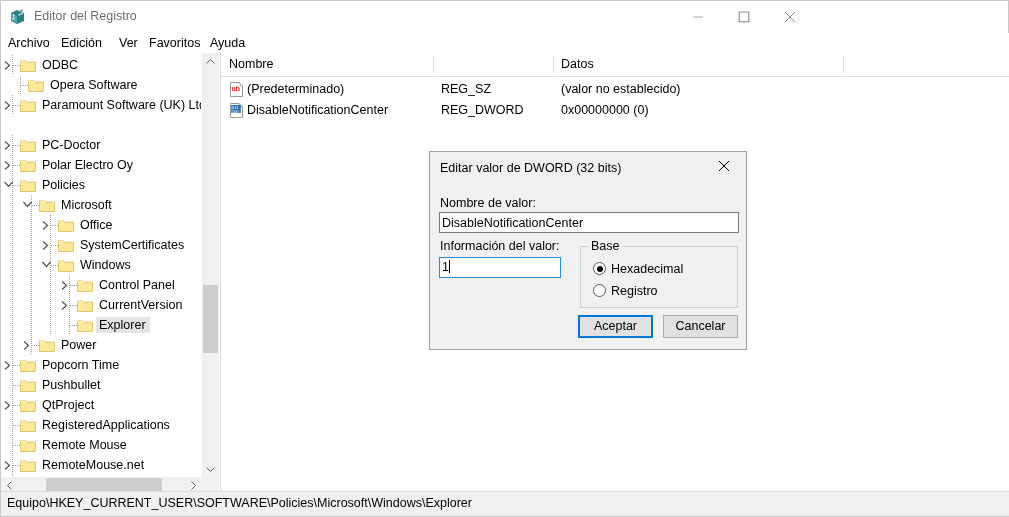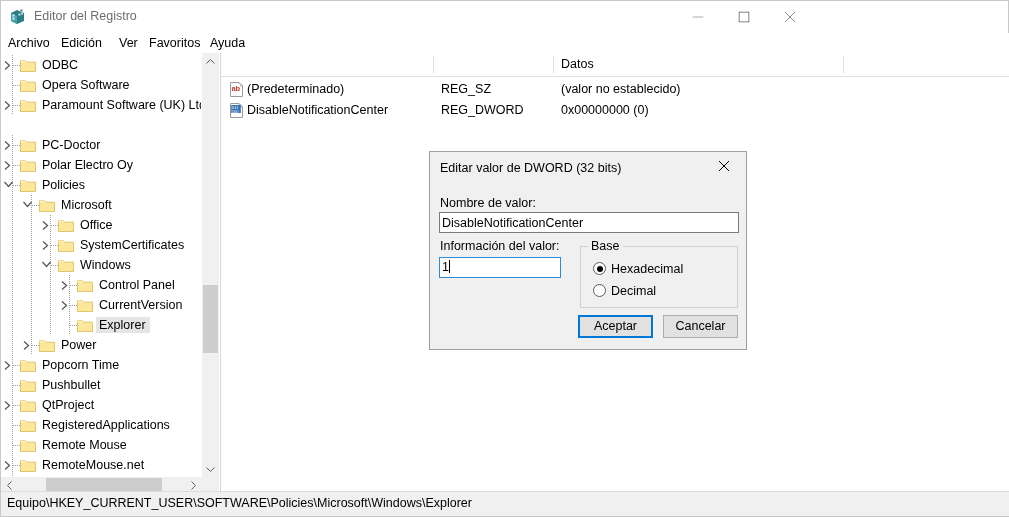--- a/index.html
+++ b/index.html
@@ -139,21 +139,21 @@
     <div class="treepane">
       <div class="treeclip" id="tree-clip">
           <div class="tnode" style="top: 2px; left: 0px;"><span class="dotline" style="left: 11px;"></span><span class="dotl-h" style="left: 12px; width: 7px;"></span><span class="chev" style="left: 0px;">
               <svg width="7" height="9">
                 <path d="M1 0.5 L5.5 4.5 L1 8.5" stroke="#595959" stroke-width="1.3" fill="none"></path>
               </svg>
             </span><span class="folder" style="left: 19px;"><svg width="16" height="14" viewBox="0 0 16 14">
                 <path d="M0.5 2.5 L5.5 2.5 L6.8 4.2 L15.5 4.2 L15.5 13.5 L0.5 13.5 Z" fill="#fde79a" stroke="#d9b94f" stroke-width="0.8"></path>
                 <path d="M0.5 2.5 L5.5 2.5 L6.8 4.2 L0.5 4.2 Z" fill="#fdefc0" stroke="none"></path>
               </svg></span><span class="lbl" style="margin-left: 38px;">ODBC</span></div>
-          <div class="tnode" style="top: 22px; left: 0px;"><span class="dotline" style="left: 11px;"></span><span class="dotl-h" style="left: 12px; width: 7px;"></span><span class="folder" style="left: 19px;"><svg width="16" height="14" viewBox="0 0 16 14">
+          <div class="tnode" style="top: 22px; left: 8px;"><span class="dotline" style="left: 11px;"></span><span class="dotl-h" style="left: 12px; width: 7px;"></span><span class="folder" style="left: 19px;"><svg width="16" height="14" viewBox="0 0 16 14">
                 <path d="M0.5 2.5 L5.5 2.5 L6.8 4.2 L15.5 4.2 L15.5 13.5 L0.5 13.5 Z" fill="#fde79a" stroke="#d9b94f" stroke-width="0.8"></path>
                 <path d="M0.5 2.5 L5.5 2.5 L6.8 4.2 L0.5 4.2 Z" fill="#fdefc0" stroke="none"></path>
               </svg></span><span class="lbl" style="margin-left: 38px;">Opera Software</span></div>
           <div class="tnode" style="top: 42px; left: 0px;"><span class="dotline" style="left: 11px;"></span><span class="dotl-h" style="left: 12px; width: 7px;"></span><span class="chev" style="left: 0px;">
               <svg width="7" height="9">
                 <path d="M1 0.5 L5.5 4.5 L1 8.5" stroke="#595959" stroke-width="1.3" fill="none"></path>
               </svg>
             </span><span class="folder" style="left: 19px;"><svg width="16" height="14" viewBox="0 0 16 14">
                 <path d="M0.5 2.5 L5.5 2.5 L6.8 4.2 L15.5 4.2 L15.5 13.5 L0.5 13.5 Z" fill="#fde79a" stroke="#d9b94f" stroke-width="0.8"></path>
                 <path d="M0.5 2.5 L5.5 2.5 L6.8 4.2 L0.5 4.2 Z" fill="#fdefc0" stroke="none"></path>
@@ -306,20 +306,21 @@
           <svg width="5" height="9">
               <path d="M0.5 0.5 L4.5 4.5 L0.5 8.5" stroke="#606060" fill="none"></path>
             </svg>
         </div>
       </div>
       <div class="corner"></div>
     </div>
 
     <div class="listpane">
       <div class="colhdr" id="col-header">
+          <div class="col" style="left: 0px; width: 212px;">Nombre</div>
           <div class="colsep" style="left: 212px;"></div>
           <div class="col" style="left: 332px; width: 290px;">Datos</div>
           <div class="colsep" style="left: 332px;"></div>
           <div class="colsep" style="left: 622px;"></div>
         </div>
       <div id="list-rows">
           <div class="lrow" style="top: 27px;">
             <span class="vicon"><svg width="15" height="15" viewBox="0 0 15 15">
                 <path d="M1.5 0.5 L10 0.5 L13.5 4 L13.5 14.5 L1.5 14.5 Z" fill="#ffffff" stroke="#9a9a9a"></path>
                 <path d="M10 0.5 L13.5 4 L10 4 Z" fill="#e8e8e8" stroke="#9a9a9a" stroke-width="0.7"></path>
@@ -368,20 +369,20 @@
 
     <div class="groupbox" style="left:150px;top:94px;width:158px;height:62px;">
       <span class="gb-title" style="left:7px;top:-8px;">Base</span>
     </div>
     <div class="radio on" style="left:163px;top:109px;width:120px;">
       <span class="rdot"></span>
       <span class="rlbl">Hexadecimal</span>
     </div>
     <div class="radio" style="left:163px;top:131px;width:120px;">
       <span class="rdot"></span>
-      <span class="rlbl">Decimal</span>
+      <span class="rlbl">Registro</span>
     </div>
 
     <div class="dlgbtn default" style="left:148px;top:163px;width:75px;">Aceptar</div>
     <div class="dlgbtn" style="left:233px;top:163px;width:75px;">Cancelar</div>
   </div>
 
 </div>
 
 </body></html>

